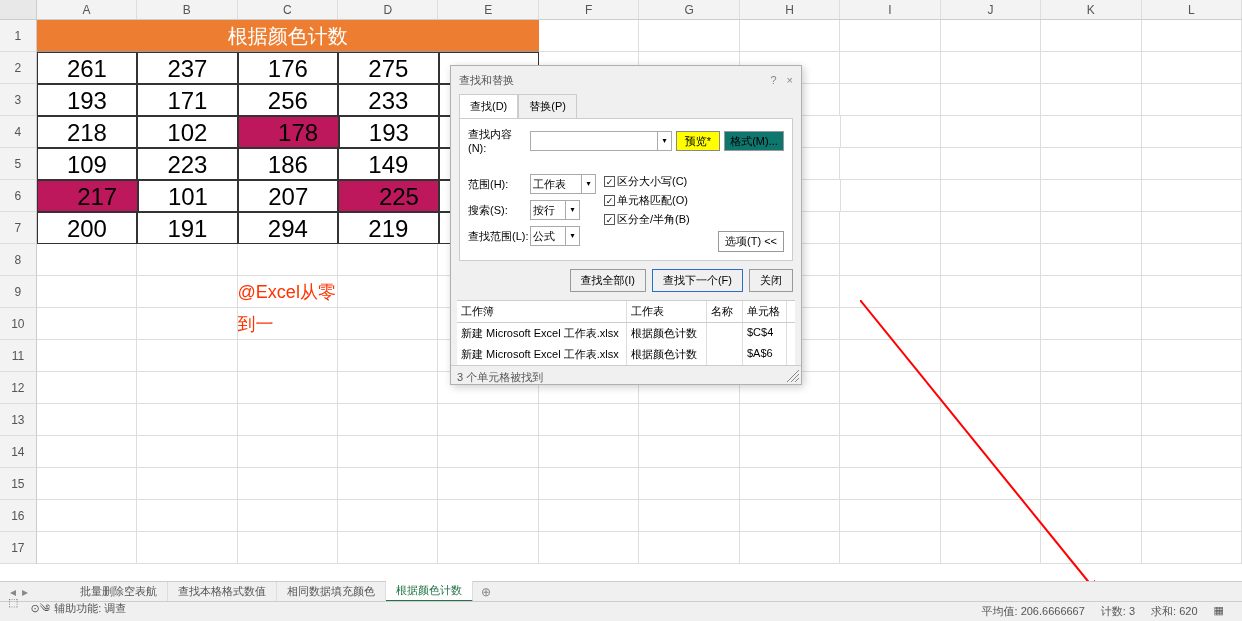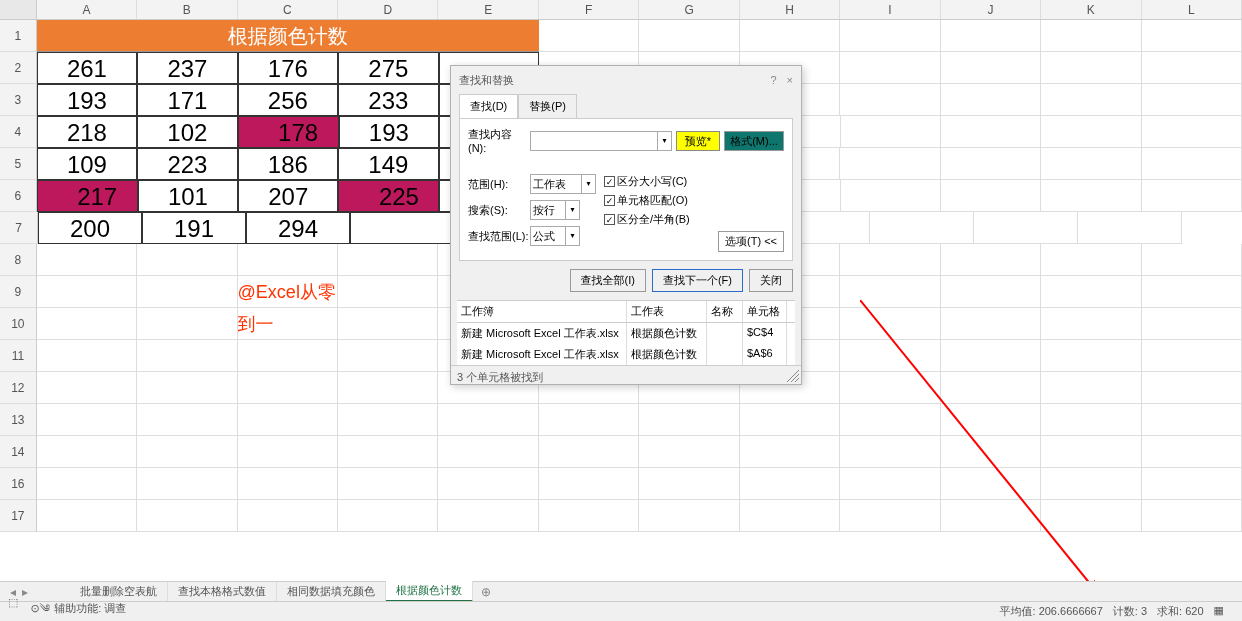--- a/index.html
+++ b/index.html
@@ -45,21 +45,21 @@
 .resize-handle { position: absolute; right: 2px; bottom: 2px; width: 12px; height: 12px; }
 
 .sheet-tabs { position: absolute; bottom: 20px; left: 0; right: 0; height: 20px; background: #f0f0f0; border-top: 1px solid #ccc; display: flex; align-items: center; padding-left: 70px; }
 .sheet-tab { padding: 2px 10px; font-size: 11px; color: #555; border-right: 1px solid #ddd; }
 .sheet-tab.active { background: #fff; border-bottom: 2px solid #217346; color: #217346; }
 .sheet-nav { position: absolute; left: 10px; display: flex; gap: 6px; color: #888; }
 .add-sheet { padding: 0 8px; color: #888; }
 
 .status-bar { position: absolute; bottom: 0; left: 0; right: 0; height: 20px; background: #f0f0f0; border-top: 1px solid #ccc; display: flex; align-items: center; padding: 0 8px; font-size: 11px; color: #555; }
 .status-left { display: flex; gap: 12px; }
-.status-right { margin-left: auto; display: flex; gap: 10px; padding-right: 10px; }
+.status-right { margin-left: auto; display: flex; gap: 16px; padding-right: 10px; }
 
 .arrow-red { position: absolute; top: 300px; left: 860px; pointer-events: none; }
 .red-box { position: absolute; bottom: 0px; right: 36px; width: 296px; height: 22px; border: 2px solid red; pointer-events: none; }
 
 .chk { width: 11px; height: 11px; border: 1px solid #555; display: inline-flex; align-items: center; justify-content: center; font-size: 9px; background: #fff; }
 </style>
 </head>
 <body>
 
 <div class="grid-area">
@@ -163,20 +163,21 @@
         <div class="cell"></div>
         <div class="cell"></div>
         <div class="cell"></div>
         <div class="cell"></div>
       </div>
       <div class="row">
         <div class="row-header">7</div>
         <div class="cell data-cell">200</div>
         <div class="cell data-cell">191</div>
         <div class="cell data-cell">294</div>
+        <div class="cell data-cell">219</div>
         <div class="cell data-cell"></div>
         <div class="cell"></div>
         <div class="cell"></div>
         <div class="cell"></div>
         <div class="cell"></div>
         <div class="cell"></div>
         <div class="cell"></div>
         <div class="cell"></div>
       </div>
       <div class="row">
@@ -264,20 +265,35 @@
         <div class="cell"></div>
         <div class="cell"></div>
         <div class="cell"></div>
         <div class="cell"></div>
         <div class="cell"></div>
         <div class="cell"></div>
         <div class="cell"></div>
       </div>
       <div class="row">
         <div class="row-header">14</div>
+        <div class="cell"></div>
+        <div class="cell"></div>
+        <div class="cell"></div>
+        <div class="cell"></div>
+        <div class="cell"></div>
+        <div class="cell"></div>
+        <div class="cell"></div>
+        <div class="cell"></div>
+        <div class="cell"></div>
+        <div class="cell"></div>
+        <div class="cell"></div>
+        <div class="cell"></div>
+      </div>
+      <div class="row">
+        <div class="row-header">15</div>
         <div class="cell"></div>
         <div class="cell"></div>
         <div class="cell"></div>
         <div class="cell"></div>
         <div class="cell"></div>
         <div class="cell"></div>
         <div class="cell"></div>
         <div class="cell"></div>
         <div class="cell"></div>
         <div class="cell"></div>

